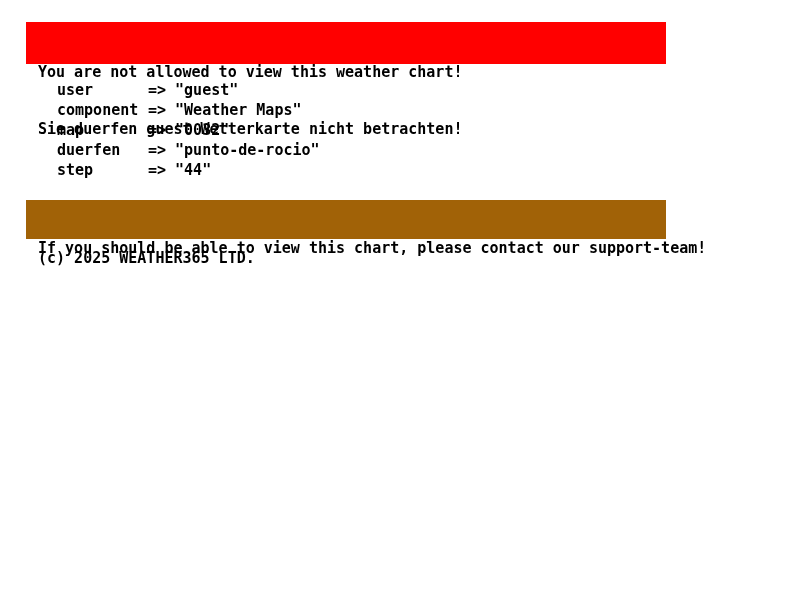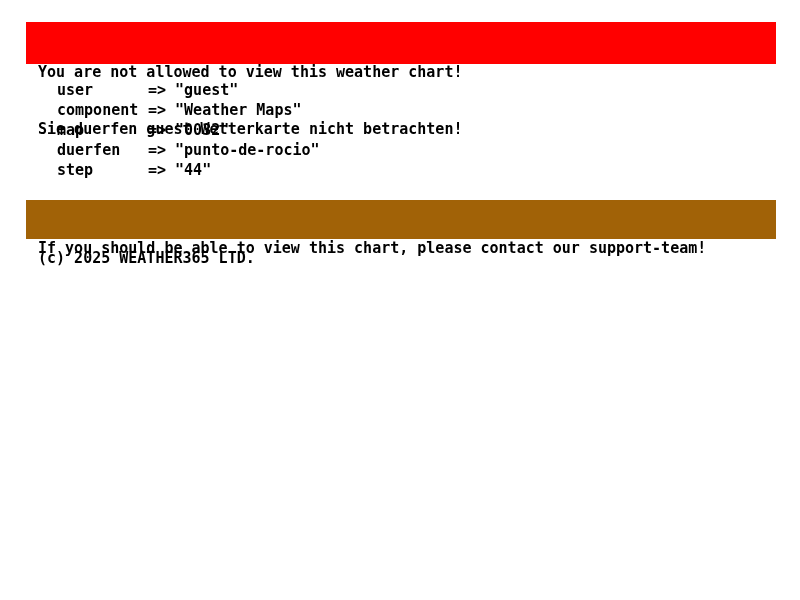--- a/index.html
+++ b/index.html
@@ -13,21 +13,21 @@
     background: #ffffff;
     overflow: hidden;
     font-family: "DejaVu Sans Mono", "Liberation Mono", monospace;
     font-weight: bold;
     font-size: 15px;
     color: #000000;
   }
   .banner {
     position: absolute;
     left: 26px;
-    width: 750px;
+    width: 640px;
     box-sizing: border-box;
     padding-left: 12px;
     line-height: 19px;
     white-space: pre;
   }
   .banner-error {
     top: 22px;
     height: 42px;
     padding-top: 3px;
   }

